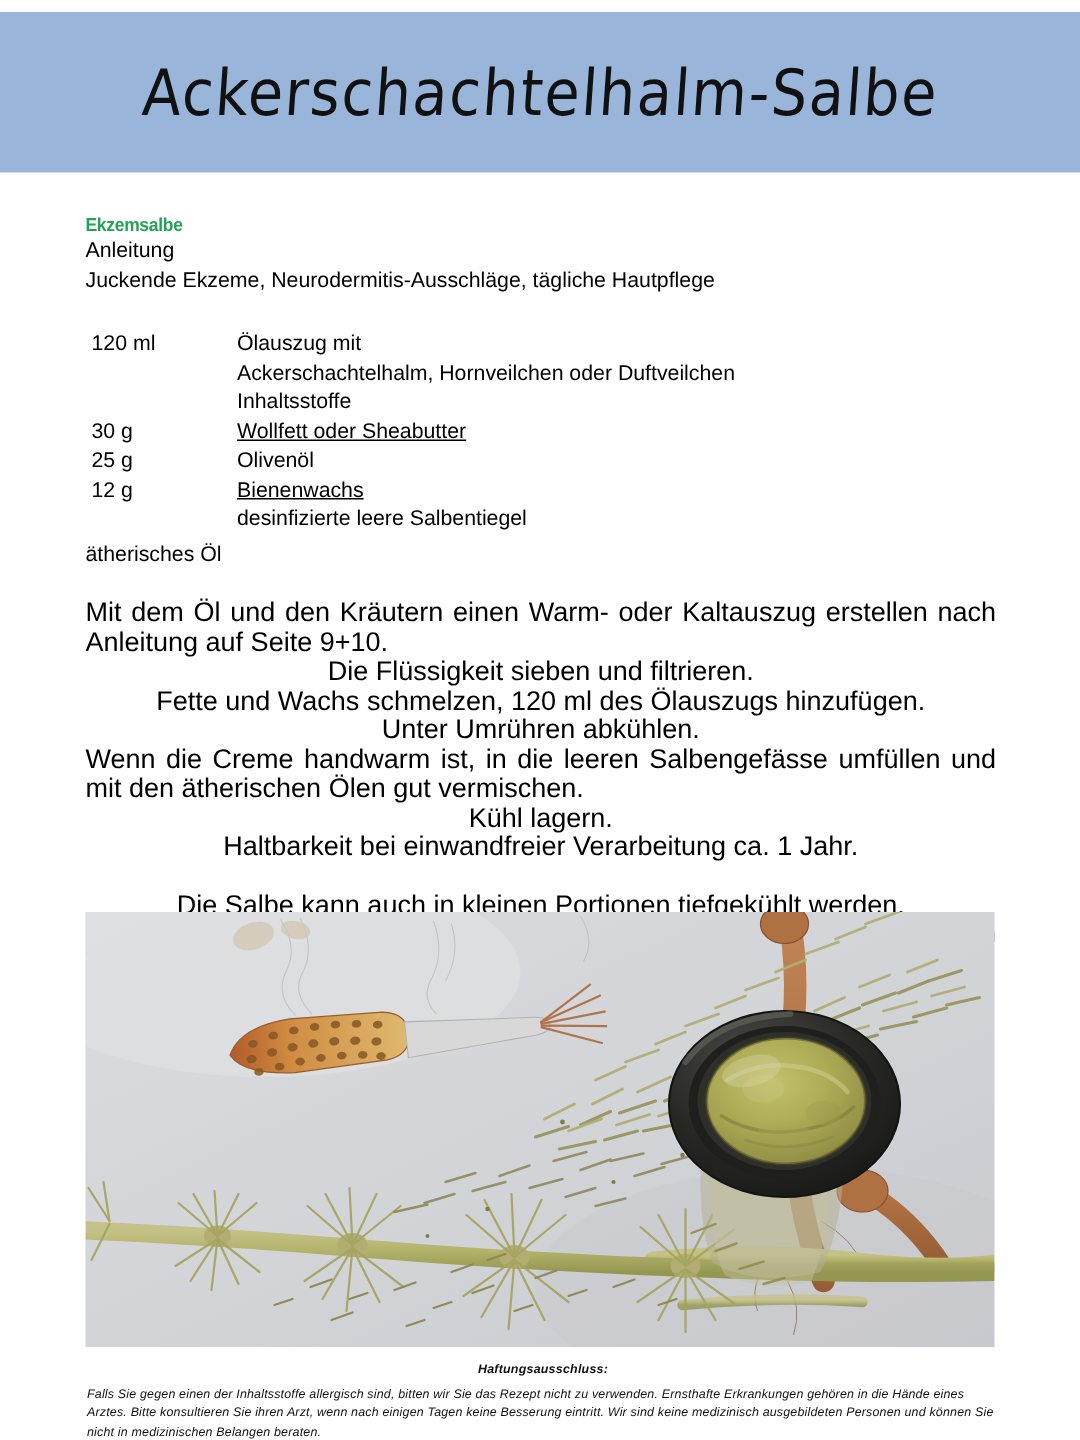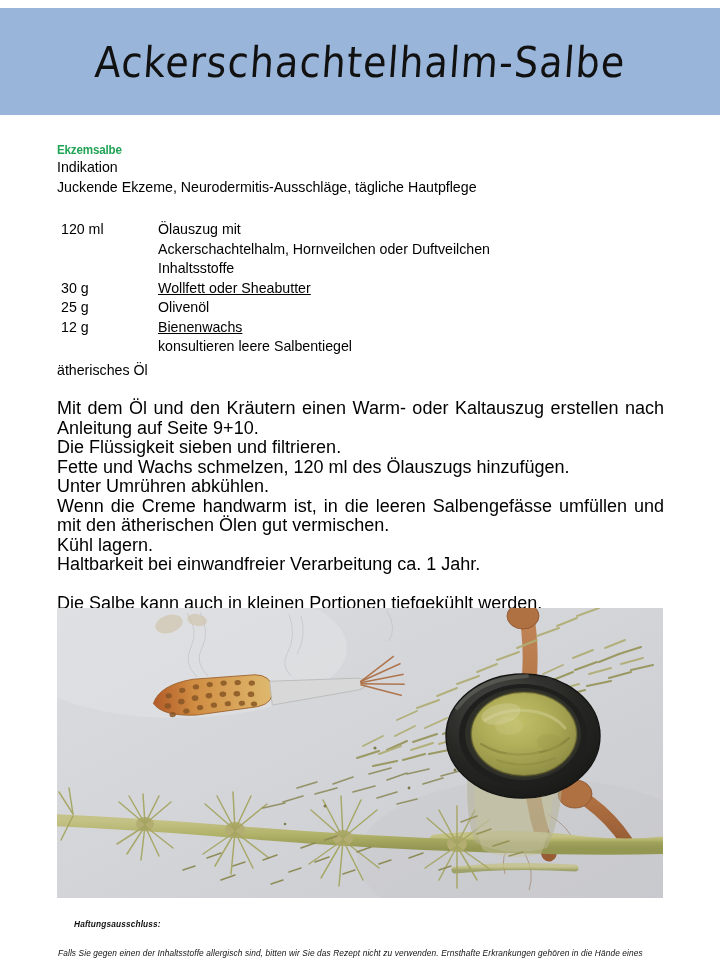--- a/index.html
+++ b/index.html
@@ -93,21 +93,21 @@
   .ing-item-c { padding-left: 8px; }
 
   
   .para {
     font-size: 18px;
     line-height: 19.5px;
     margin: 0;
     text-align: justify;
     text-justify: inter-word;
   }
-  .para-last-left { text-align: left; }
+  .para-last-left { text-align: center; }
 
   
   .photo {
     position: absolute;
     left: 57px;
     top: 608px;
     width: 606px;
     height: 290px;
     overflow: hidden;
     background: #d8d9dd;
@@ -120,22 +120,23 @@
     left: 58px;
     top: 902px;
     width: 608px;
   }
   .disc-title {
     font-size: 8.3px;
     font-style: italic;
     font-weight: bold;
     line-height: 12.6px;
     letter-spacing: 0.15px;
-    margin: 16px;
+    margin: 4px;
     color: #111;
+    text-align: center;
   }
   .disc-body {
     font-size: 8.3px;
     font-style: italic;
     line-height: 12.6px;
     letter-spacing: 0.12px;
     margin: 0;
     color: #111;
     text-align: left;
   }
@@ -146,21 +147,21 @@
 <div class="page">
 
   <div class="header-band">
     <div class="header-title">Ackerschachtelhalm-Salbe</div>
   </div>
 
   <div class="content">
 
     <p class="recipe-name">Ekzemsalbe</p>
 
-    <p class="line">Indikation</p>
+    <p class="line">Anleitung</p>
 
     <p class="line">Juckende Ekzeme, Neurodermitis-Ausschläge, tägliche Hautpflege</p>
 
     <div class="spacer-sm"></div>
 
     <table class="ingredients">
       <tbody>
         <tr>
           <td class="ing-amount">120 ml</td>
           <td class="ing-item-a">Ölauszug mit</td>
@@ -180,21 +181,21 @@
         <tr>
           <td class="ing-amount">25 g</td>
           <td class="ing-item-c">Olivenöl</td>
         </tr>
         <tr>
           <td class="ing-amount">12 g</td>
           <td class="ing-item-b">Bienenwachs</td>
         </tr>
         <tr>
           <td class="ing-amount"></td>
-          <td class="ing-item-c">konsultieren leere Salbentiegel</td>
+          <td class="ing-item-c">desinfizierte leere Salbentiegel</td>
         </tr>
       </tbody>
     </table>
 
     <p class="line">ätherisches Öl</p>
 
     <div class="spacer-sm"></div>
 
     <p class="para">Mit dem Öl und den Kräutern einen Warm- oder Kaltauszug erstellen nach Anleitung auf Seite 9+10.</p>
     <p class="para para-last-left">Die Flüssigkeit sieben und filtrieren.</p>

